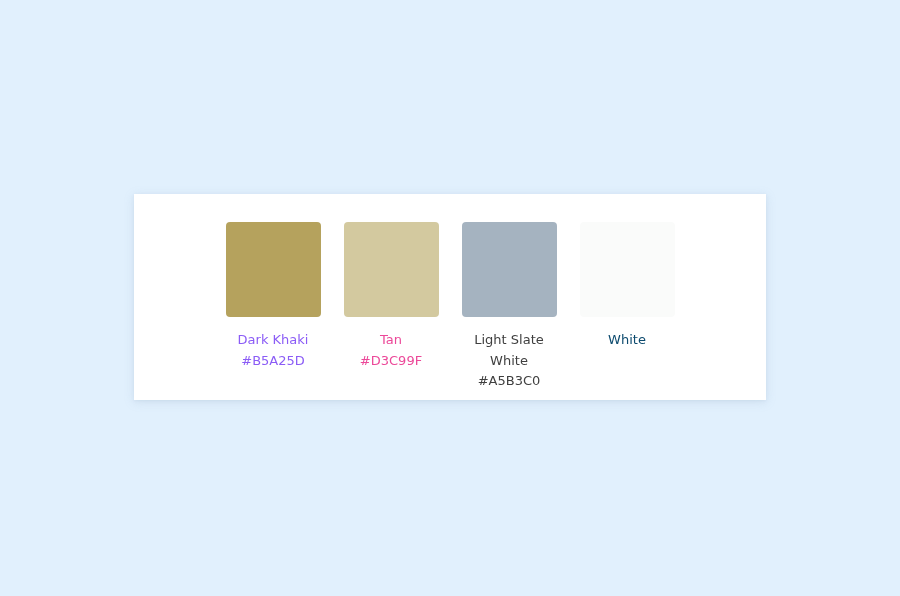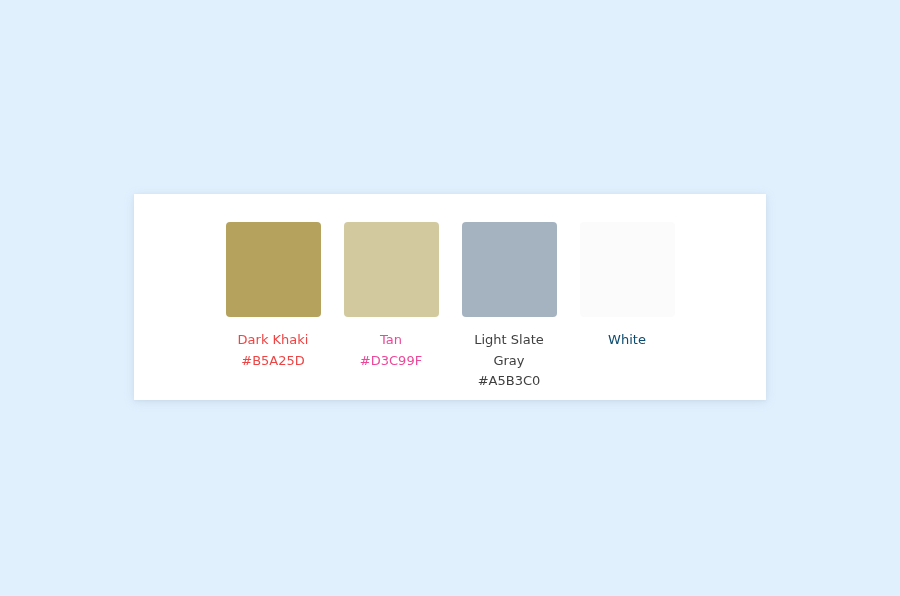--- a/index.html
+++ b/index.html
@@ -77,38 +77,38 @@
   }
 </style>
 </head>
 <body style="background: rgb(225, 240, 253);">
 
 <div id="palette-card" style="background: rgb(255, 255, 255);">
   <div id="swatch-row">
 
     <div class="swatch-item">
       <div class="swatch-chip" style="background: rgb(181, 162, 93);"></div>
-      <div class="swatch-caption" style="color: #ef4444;">
+      <div class="swatch-caption" style="color: #8b5cf6;">
         <span class="swatch-name">Dark Khaki</span>
         <span class="swatch-hex">#B5A25D</span>
       </div>
     </div>
 
     <div class="swatch-item">
       <div class="swatch-chip" style="background: rgb(211, 201, 159);"></div>
       <div class="swatch-caption" style="color: #ec4899;">
         <span class="swatch-name">Tan</span>
         <span class="swatch-hex">#D3C99F</span>
       </div>
     </div>
 
     <div class="swatch-item">
       <div class="swatch-chip" style="background: rgb(165, 179, 192);"></div>
       <div class="swatch-caption" style="color: rgb(63, 63, 63);">
-        <span class="swatch-name">Light Slate Gray</span>
+        <span class="swatch-name">Light Slate White</span>
         <span class="swatch-hex">#A5B3C0</span>
       </div>
     </div>
 
 
     <div class="swatch-item">
       <div class="swatch-chip" style="background: rgb(250, 251, 250);"></div>
       <div class="swatch-caption" style="color: #0c4a6e;">
         <span class="swatch-name">White</span>
       </div>

